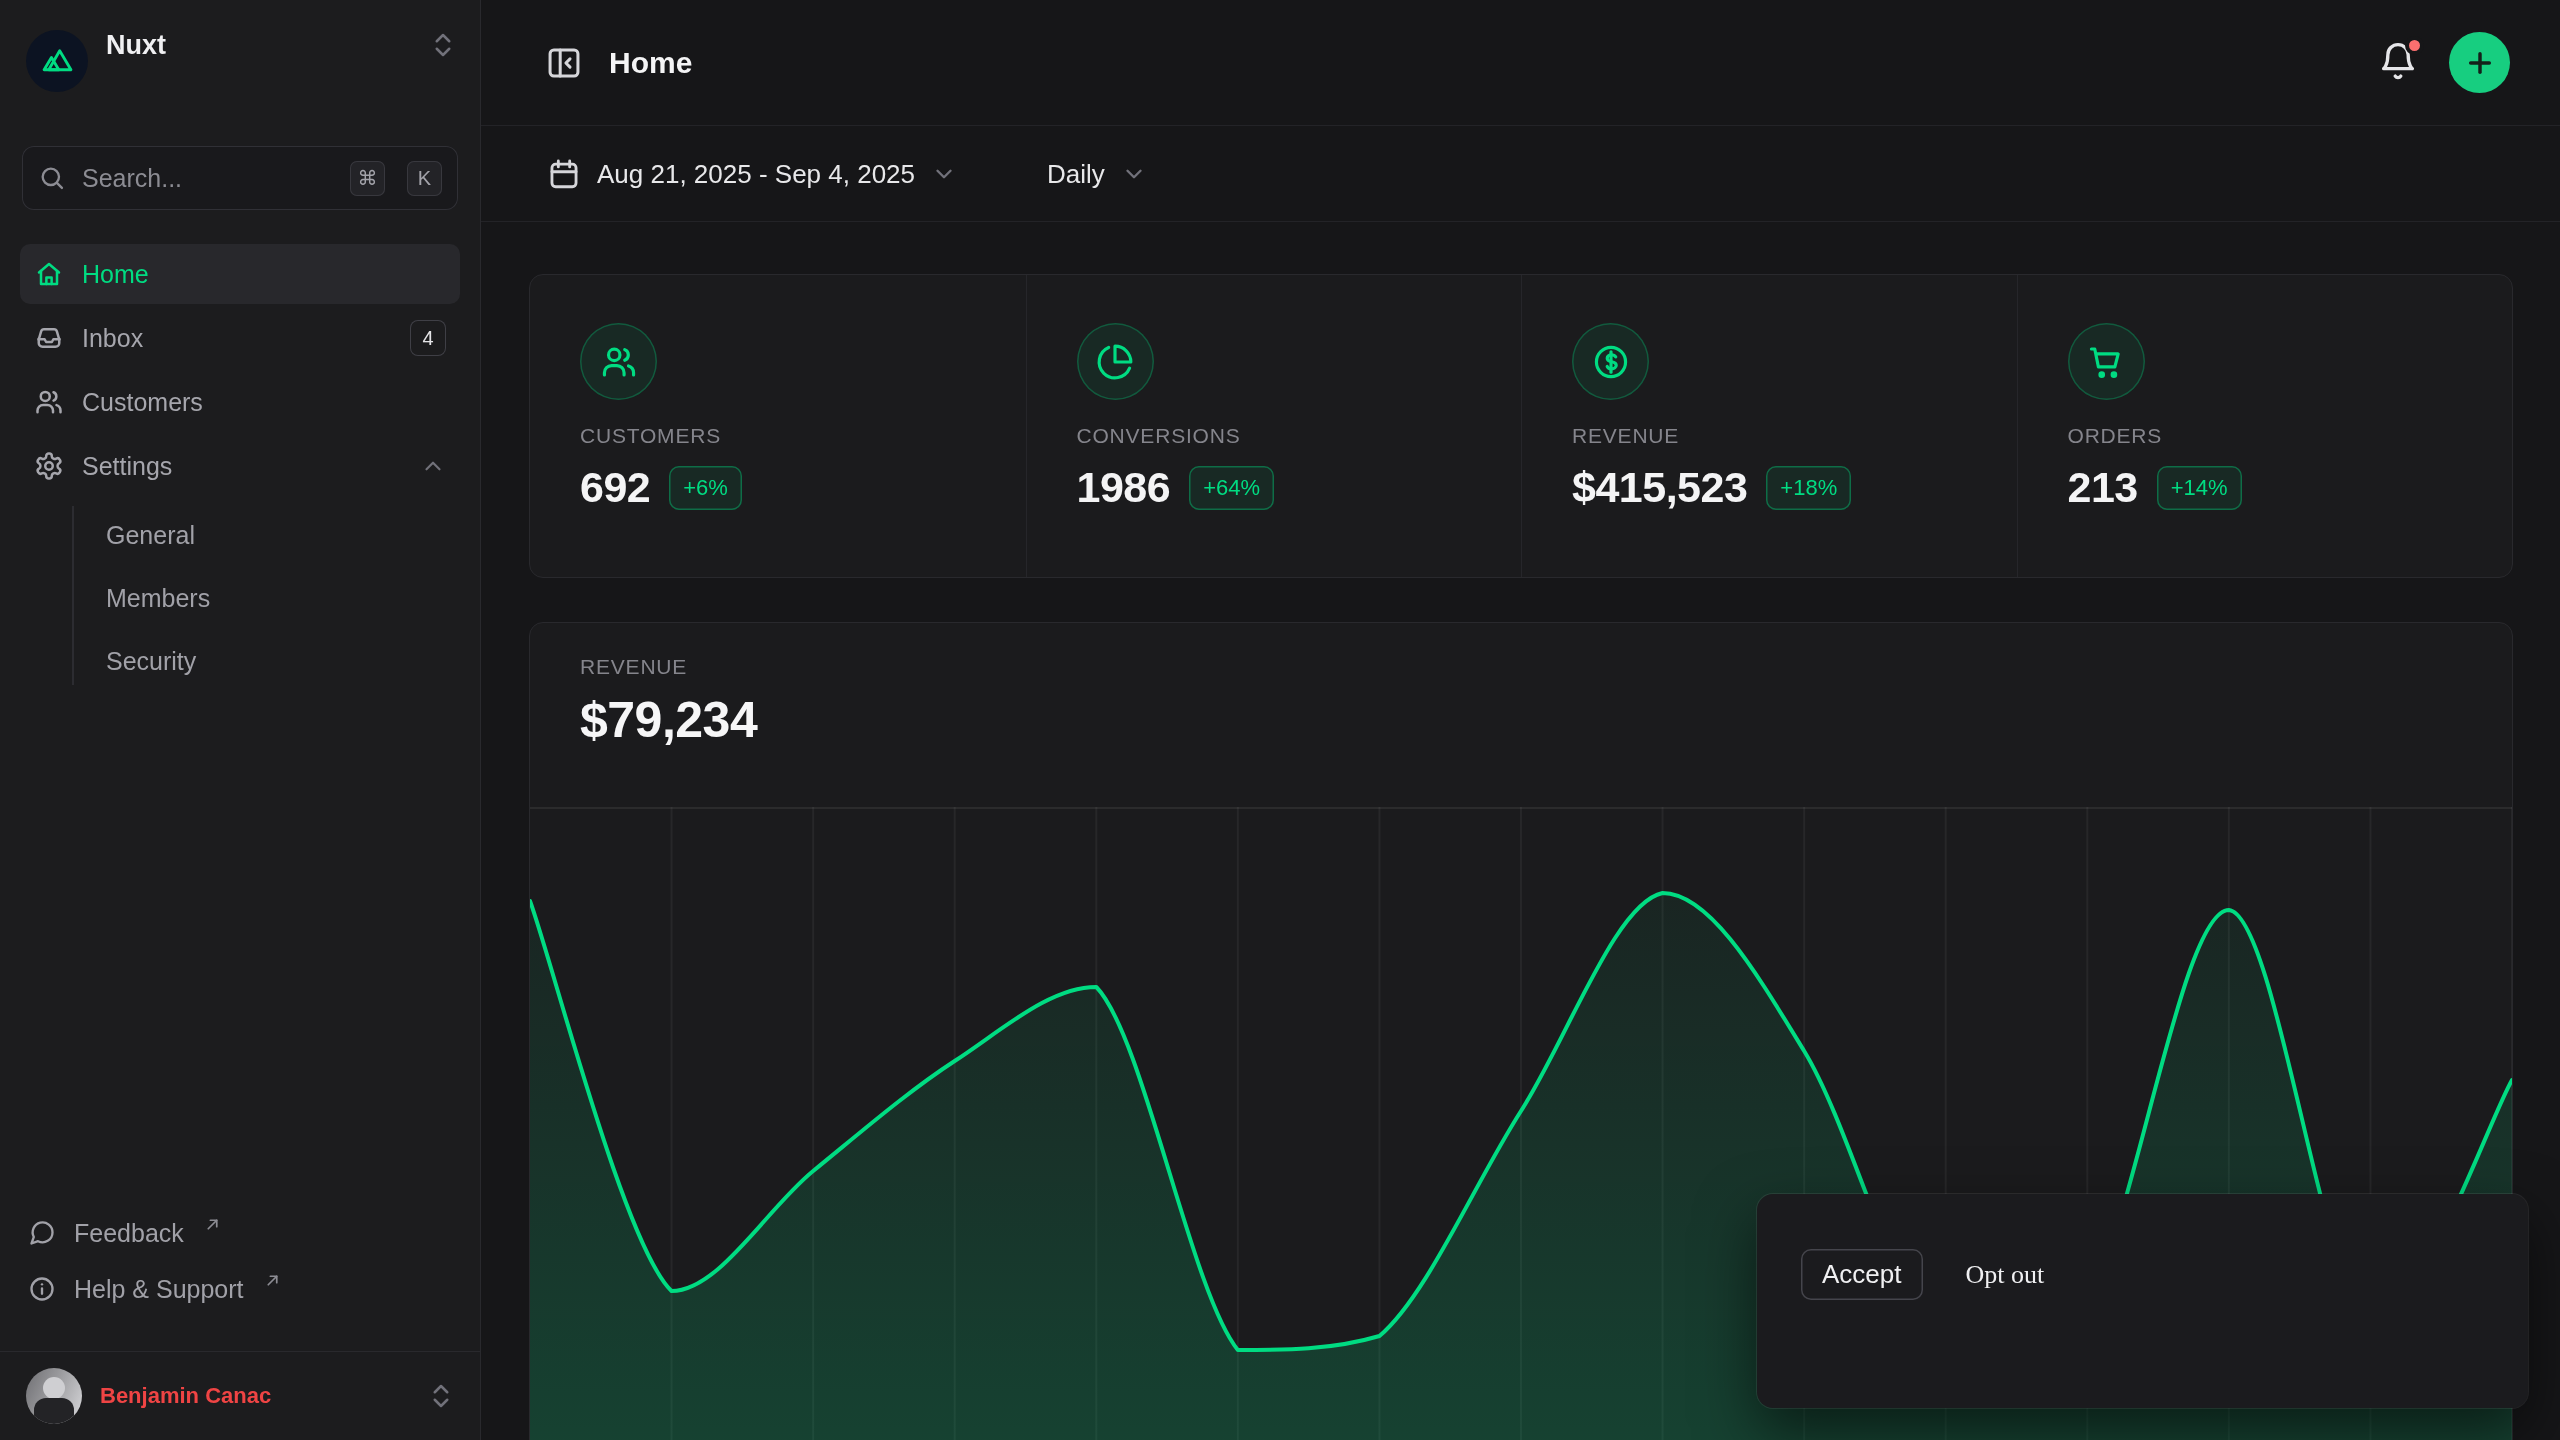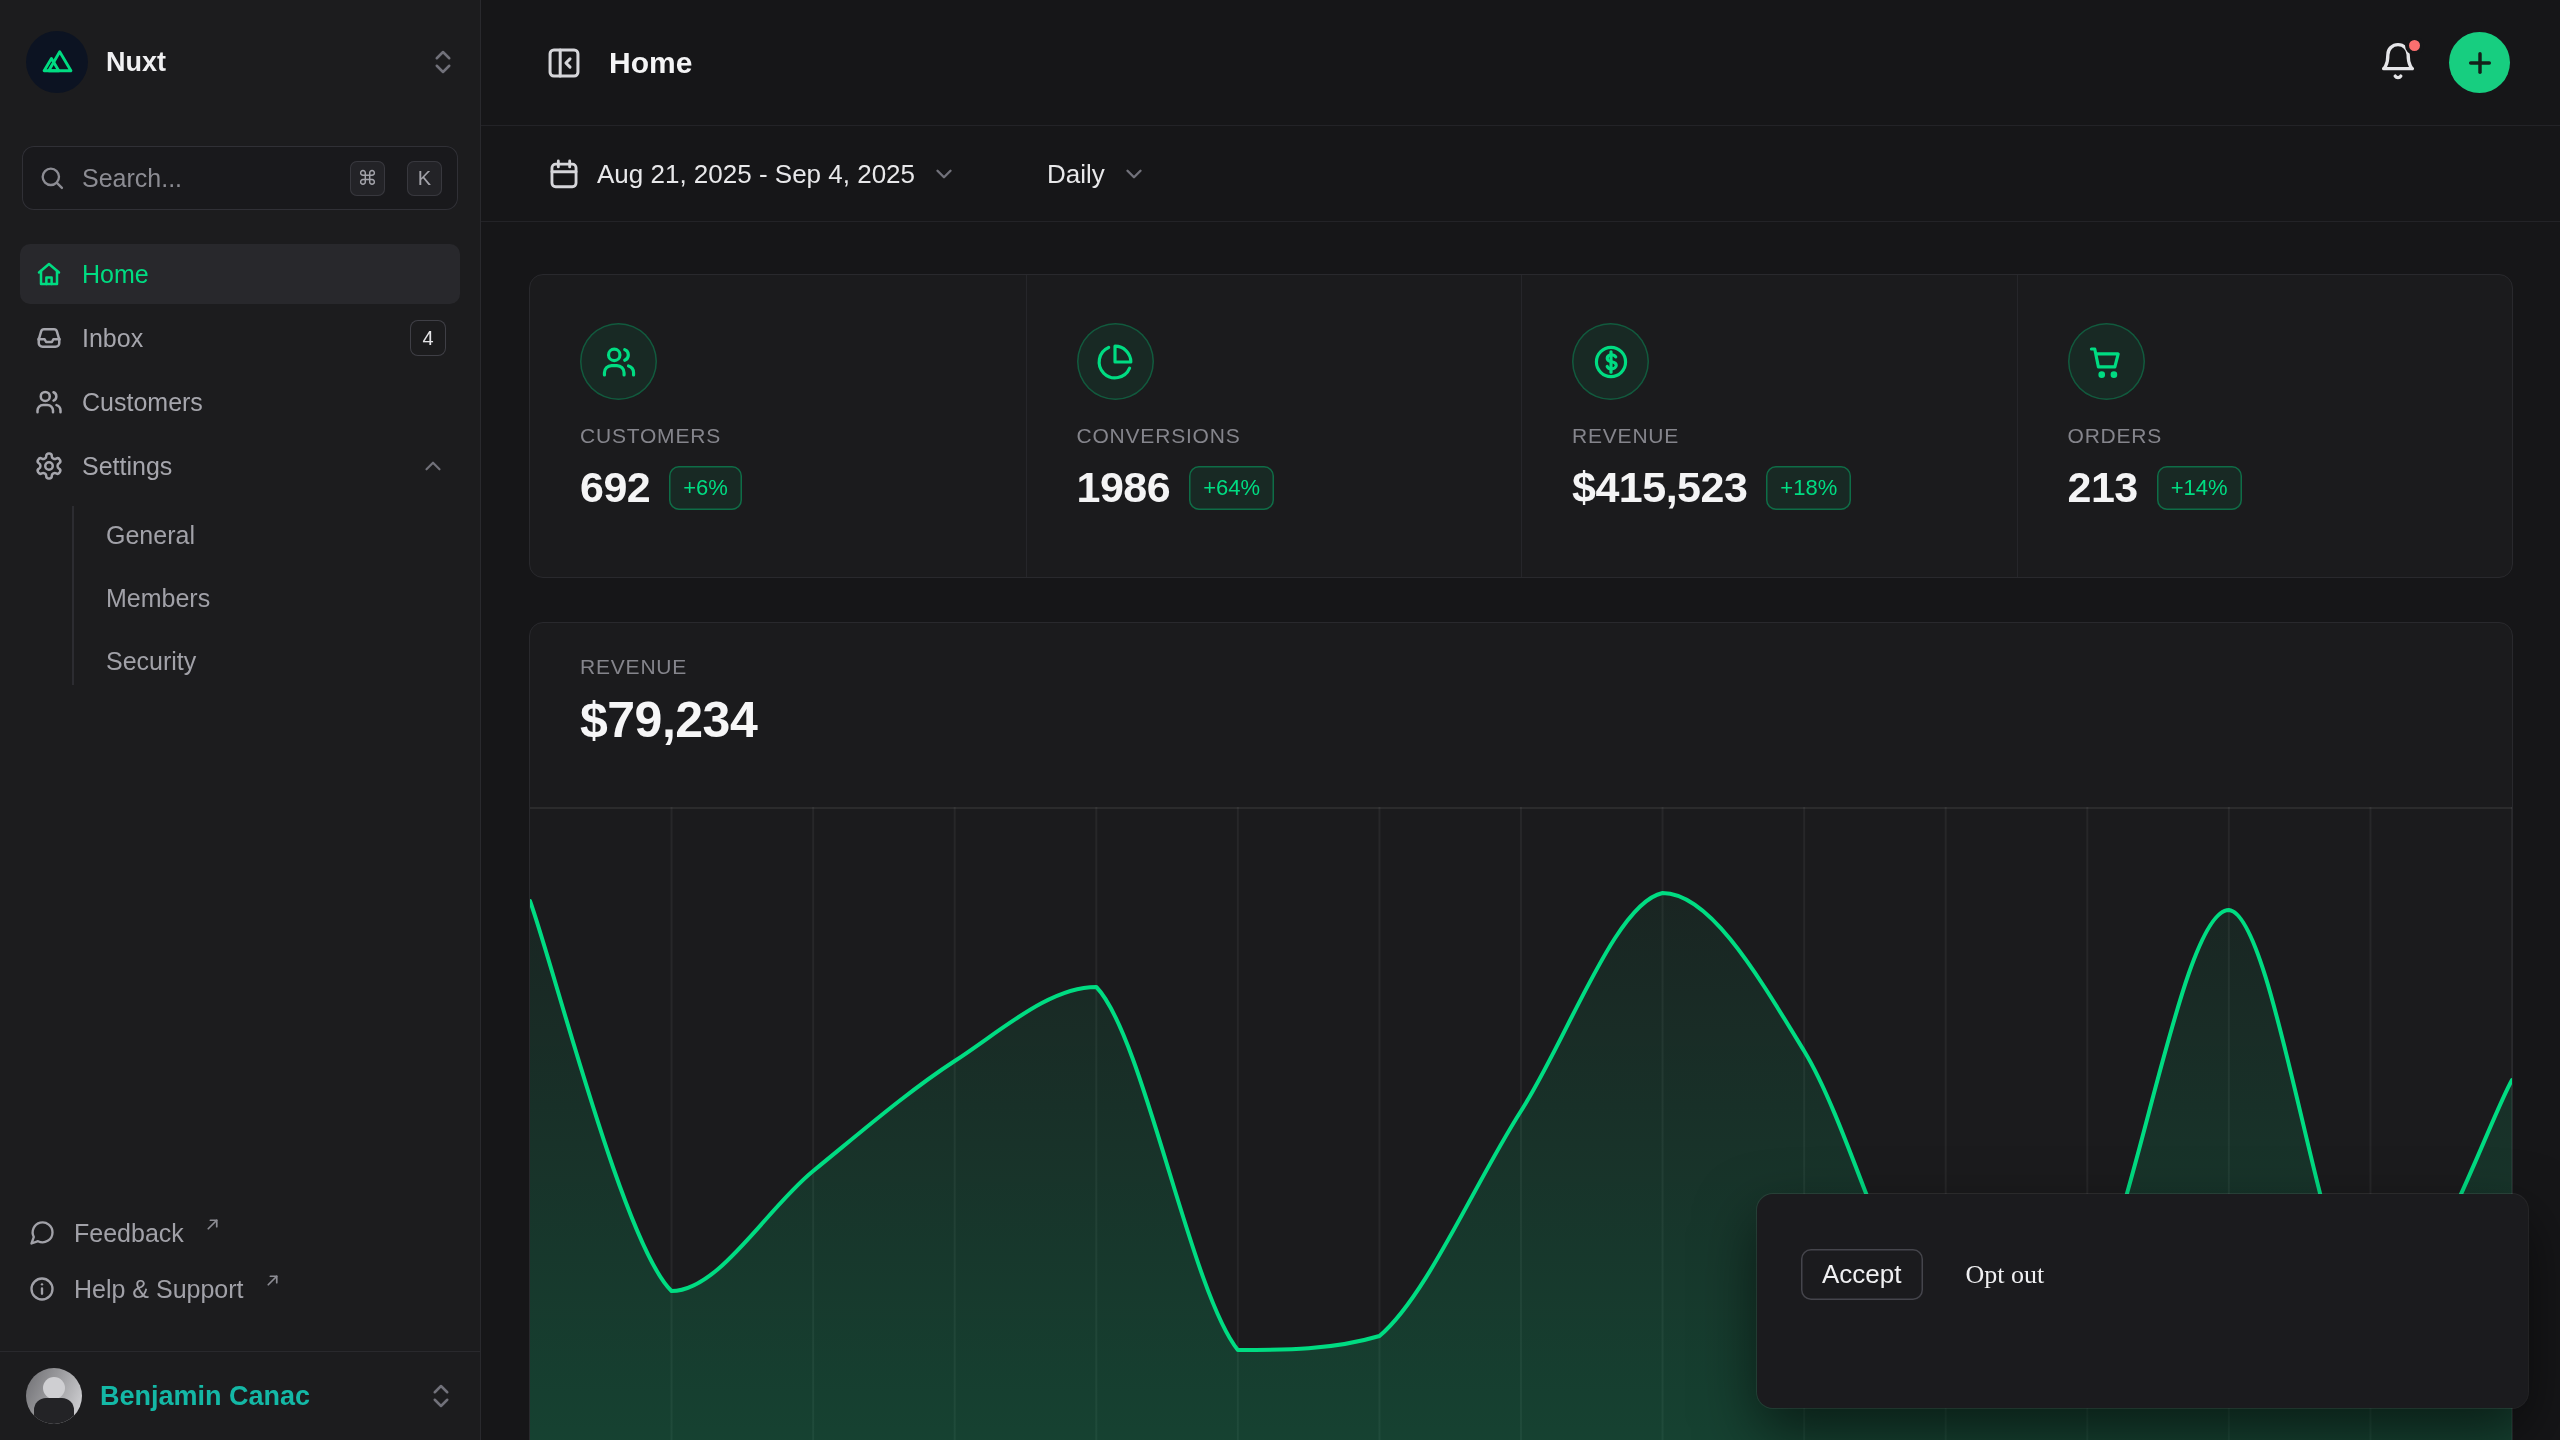--- a/index.html
+++ b/index.html
@@ -3,21 +3,21 @@
 <meta charset="utf-8">
 <style>
   * { margin:0; padding:0; box-sizing:border-box; }
   html,body { background:#0e0e10; }
   body { font-family:"Liberation Sans","DejaVu Sans",sans-serif; -webkit-font-smoothing:antialiased; }
   .screen { position:relative; width:2560px; height:1440px; overflow:hidden; background:#161618; }
 
   
   .sidebar { position:absolute; left:0; top:0; width:481px; height:1440px; background:#1c1c1e;
              border-right:1px solid #29292d; display:flex; flex-direction:column; }
-  .ws-row { margin:30px 22px 0 26px; height:64px; display:flex; align-items:center; gap:18px; cursor:pointer; }
+  .ws-row { margin:30px 22px 0 26px; height:64px; display:flex; align-items:flex-start; gap:18px; cursor:pointer; }
   .ws-logo { width:62px; height:62px; border-radius:50%; background:#0c1322; display:flex; align-items:center; justify-content:center; flex:none; }
   .ws-name { font-size:27px; font-weight:600; color:#f0f0f2; flex:1; }
   .icon { display:inline-flex; align-items:center; justify-content:center; }
   .icon svg { display:block; }
   .muted-ic { color:#71717a; }
 
   .search { margin:52px 22px 0; height:64px; border-radius:12px; background:#19191c;
             box-shadow:inset 0 0 0 1px #303036; display:flex; align-items:center; padding:10px 16px; gap:16px; cursor:text; }
   .search-ph { font-size:25px; color:#8c8c93; flex:1; }
   .kbd { width:35px; height:35px; border-radius:7px; background:#232327; box-shadow:inset 0 0 0 1px #38383e;
@@ -38,21 +38,21 @@
   .side-bottom { margin-top:auto; }
   .side-link { height:56px; margin:0 20px; padding:0 8px; display:flex; align-items:center; gap:18px;
                color:#a1a1a8; font-size:25px; cursor:pointer; }
   .ext { margin-left:2px; margin-bottom:18px; color:#8c8c93; }
   .side-sep { margin-top:34px; border-top:1px solid #29292d; }
   .user-row { height:88px; display:flex; align-items:center; gap:18px; padding:0 24px 0 26px; cursor:pointer; }
   .avatar { width:56px; height:56px; border-radius:50%; flex:none; overflow:hidden; position:relative;
             background:linear-gradient(115deg,#6e6e72 0%,#9b9b9e 45%,#d9d9dc 100%); }
   .avatar:before { content:""; position:absolute; left:17px; top:9px; width:22px; height:22px; border-radius:50%; background:#cfcfd2; }
   .avatar:after { content:""; position:absolute; left:8px; top:30px; width:40px; height:28px; border-radius:12px 12px 0 0; background:#232326; }
-  .user-name { font-size:27px; font-weight:600; color:#14b8a6; flex:1; }
+  .user-name { font-size:22px; font-weight:600; color:#ef4444; flex:1; }
 
   
   .header1 { position:absolute; left:481px; right:0; top:0; height:126px; border-bottom:1px solid #232327;
              display:flex; align-items:center; padding:0 50px 0 64px; background:#161618; }
   .page-title { font-size:30px; font-weight:600; color:#f4f4f5; margin-left:26px; }
   .h-spacer { flex:1; }
   .bell-wrap { position:relative; margin-right:30px; cursor:pointer; color:#e6e6e9; }
   .bell-dot { position:absolute; top:-4px; right:-5px; width:19px; height:19px; border-radius:50%;
               border:4px solid #161618; }
   .add-btn { width:61px; height:61px; border-radius:50%; display:flex; align-items:center; justify-content:center;

